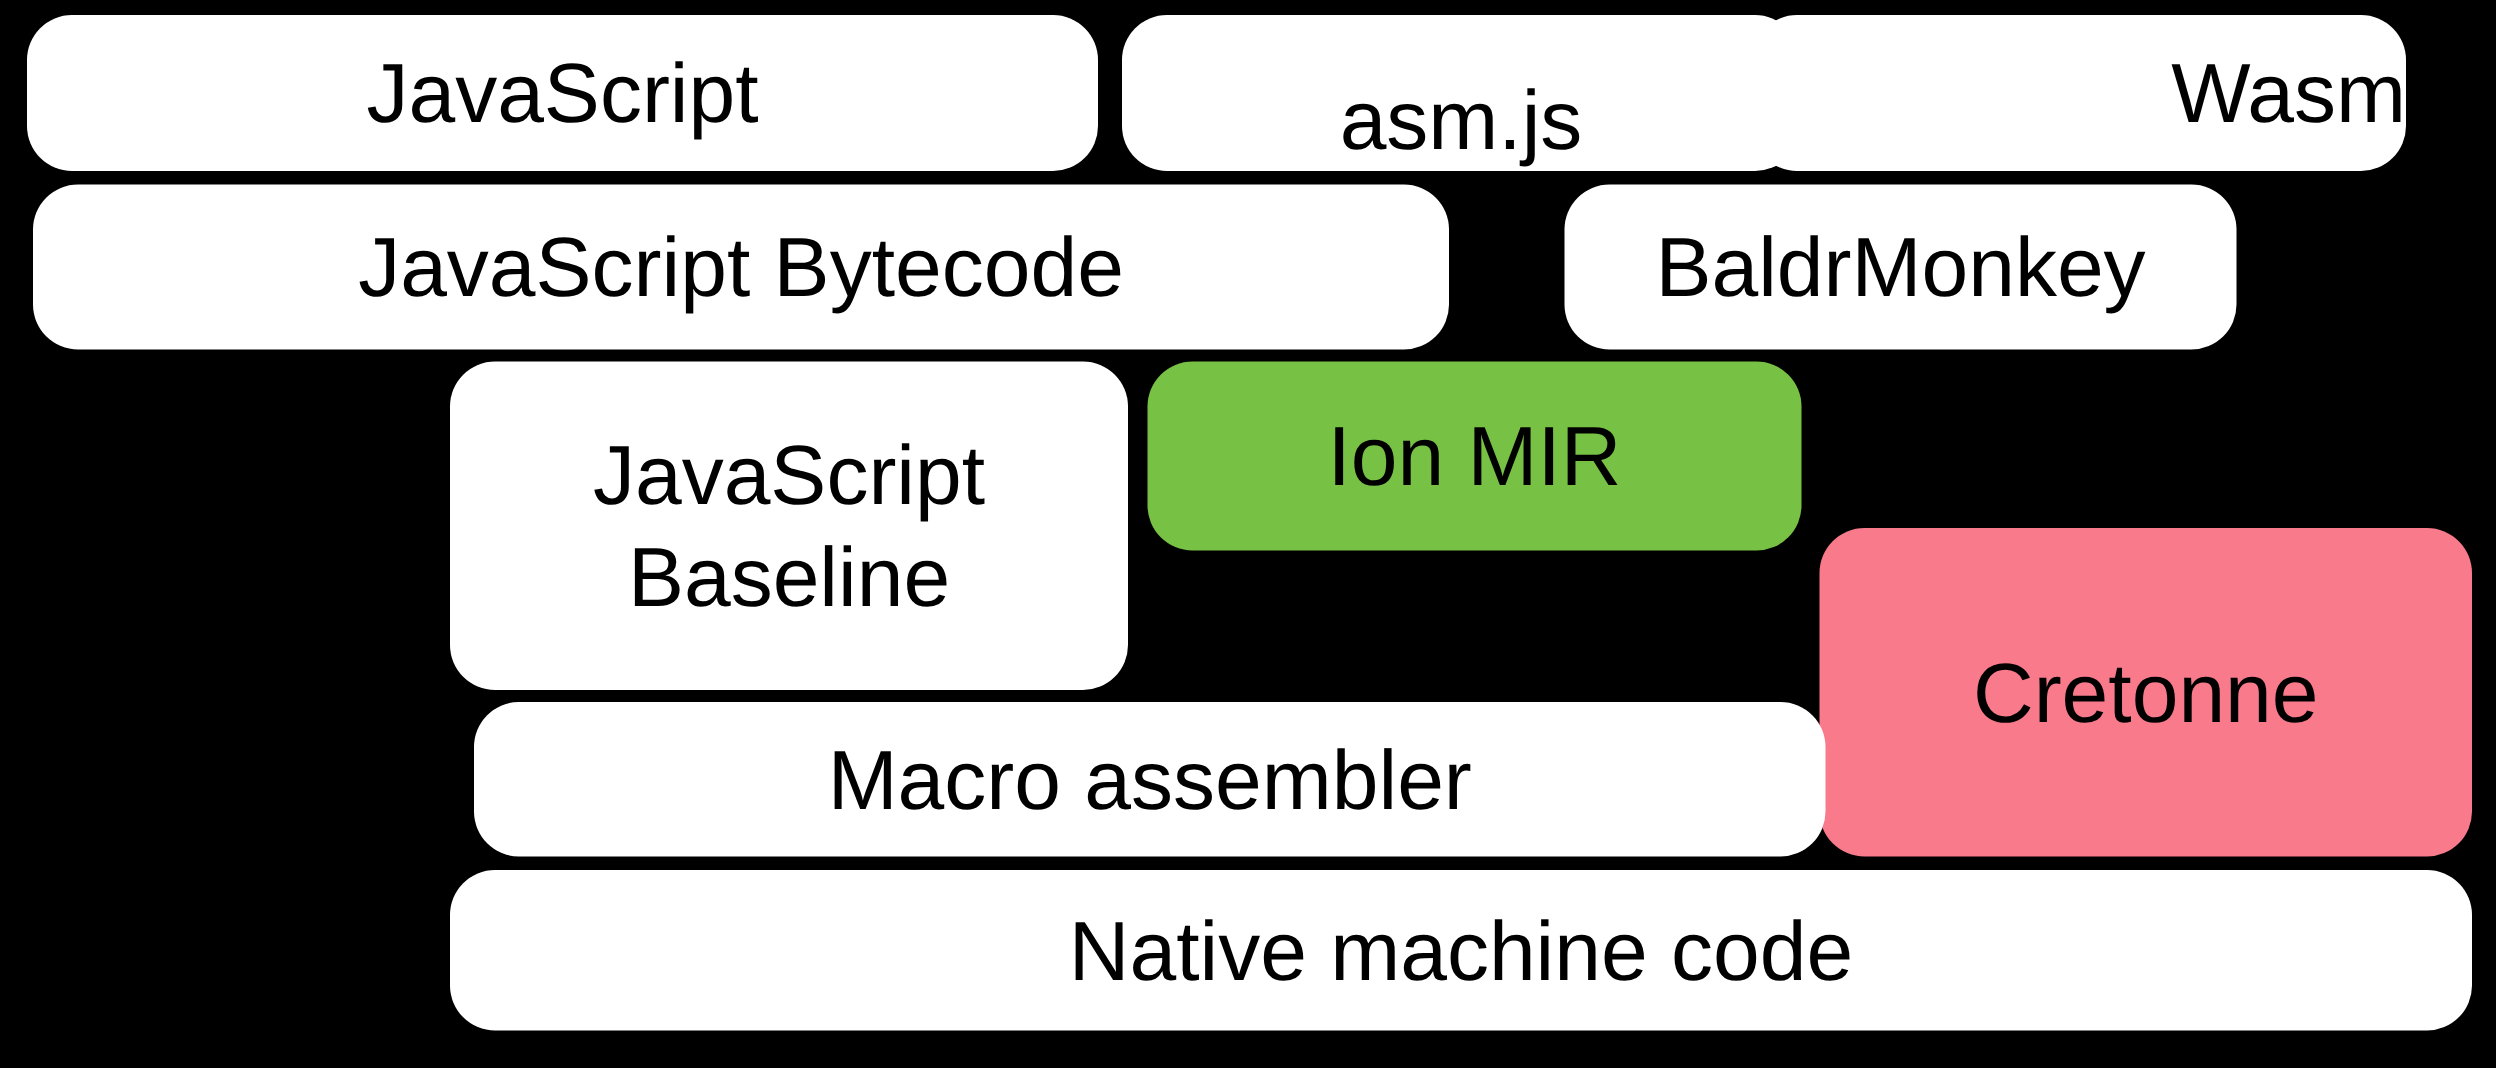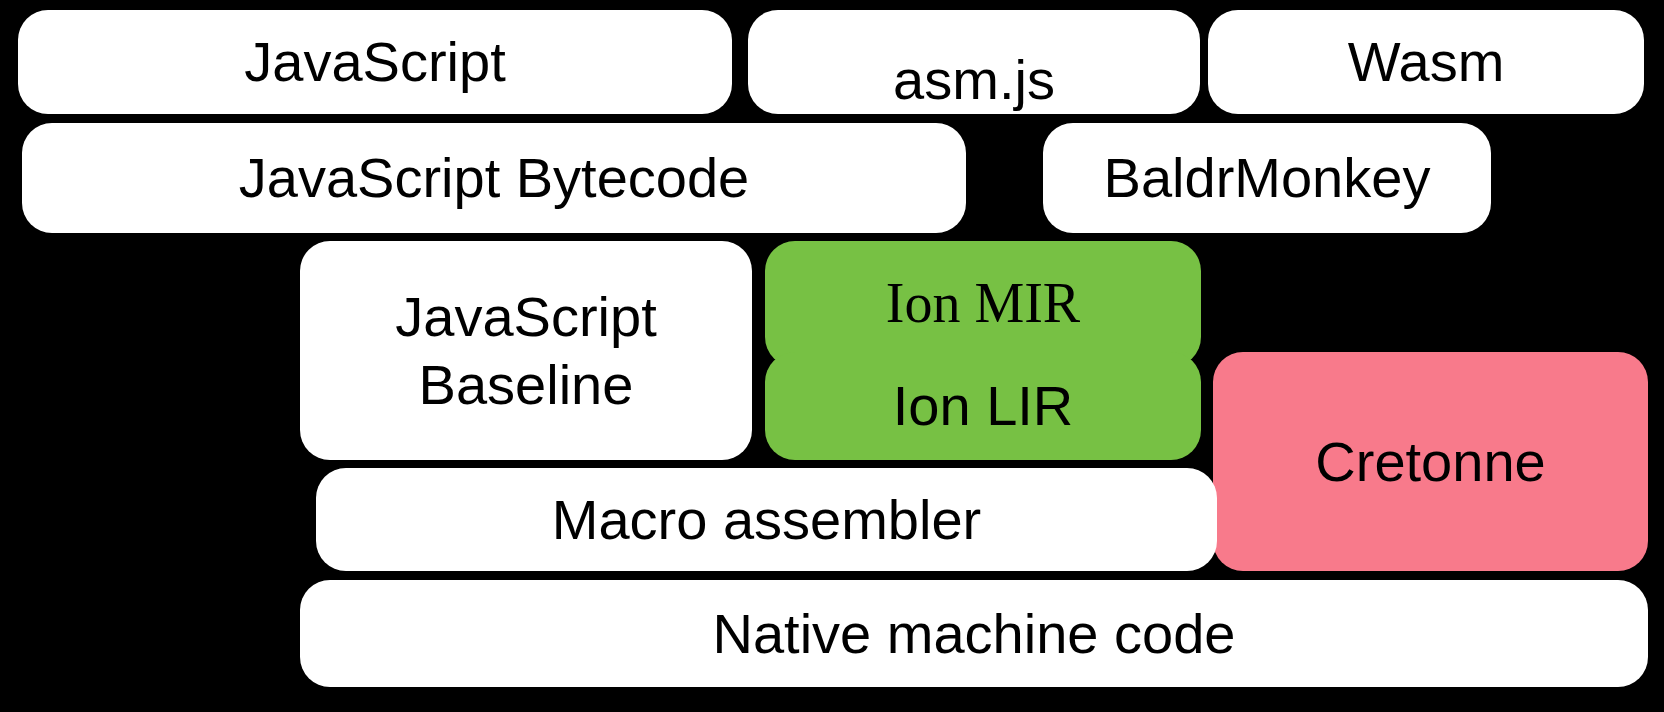--- a/index.html
+++ b/index.html
@@ -35,38 +35,35 @@
 </head>
 <body>
 
 <div id="canvas" style="background: rgb(0, 0, 0);">
     <div class="node" style="left: 18px; top: 10px; width: 714px; height: 104px; background: rgb(255, 255, 255);">
       <span class="label" style="color: rgb(0, 0, 0);">JavaScript</span>
     </div>
     <div class="node" style="left: 748px; top: 10px; width: 452px; height: 104px; background: rgb(255, 255, 255);">
       <span class="label" style="color: rgb(0, 0, 0); margin-top: 36px;">asm.js</span>
     </div>
-    <div class="node" style="left: 1208px; top: 10px; width: 436px; height: 104px; background: rgb(255, 255, 255);">
+    <div class="node" style="left: 1168px; top: 10px; width: 436px; height: 104px; background: rgb(255, 255, 255); justify-content: flex-end;">
       <span class="label" style="color: rgb(0, 0, 0);">Wasm</span>
     </div>
     <div class="node" style="left: 22px; top: 123px; width: 944px; height: 110px; background: rgb(255, 255, 255);">
       <span class="label" style="color: rgb(0, 0, 0);">JavaScript Bytecode</span>
     </div>
     <div class="node" style="left: 1043px; top: 123px; width: 448px; height: 110px; background: rgb(255, 255, 255);">
       <span class="label" style="color: rgb(0, 0, 0);">BaldrMonkey</span>
     </div>
     <div class="node" style="left: 300px; top: 241px; width: 452px; height: 219px; background: rgb(255, 255, 255);">
       <span class="label" style="color: rgb(0, 0, 0);">JavaScript
 Baseline</span>
     </div>
-    <div class="node" style="left: 765px; top: 241px; width: 436px; height: 126px; background: rgb(119, 193, 68); font-family: Liberation Serif, serif;">
+    <div class="node" style="left: 765px; top: 241px; width: 436px; height: 126px; background: rgb(119, 193, 68);">
       <span class="label" style="color: rgb(0, 0, 0);">Ion MIR</span>
-    </div>
-    <div class="node" style="left: 765px; top: 352px; width: 436px; height: 108px; background: rgb(119, 193, 68);">
-      <span class="label" style="color: rgb(0, 0, 0);">Ion LIR</span>
     </div>
     <div class="node" style="left: 1213px; top: 352px; width: 435px; height: 219px; background: rgb(248, 122, 139);">
       <span class="label" style="color: rgb(0, 0, 0);">Cretonne</span>
     </div>
     <div class="node" style="left: 300px; top: 468px; width: 901px; height: 103px; background: rgb(255, 255, 255); margin-left: 16px;">
       <span class="label" style="color: rgb(0, 0, 0);">Macro assembler</span>
     </div>
     <div class="node" style="left: 300px; top: 580px; width: 1348px; height: 107px; background: rgb(255, 255, 255);">
       <span class="label" style="color: rgb(0, 0, 0);">Native machine code</span>
     </div>

